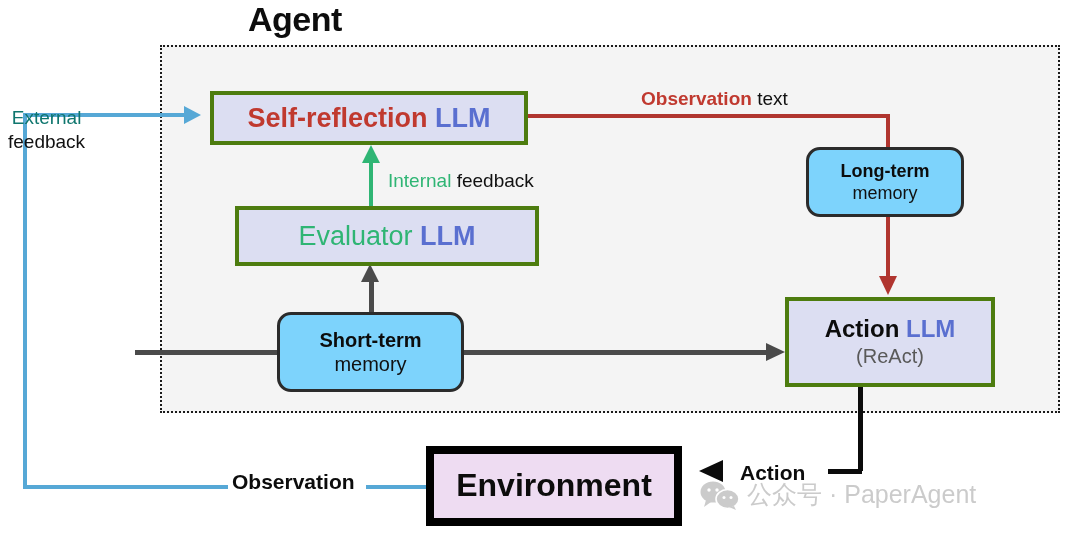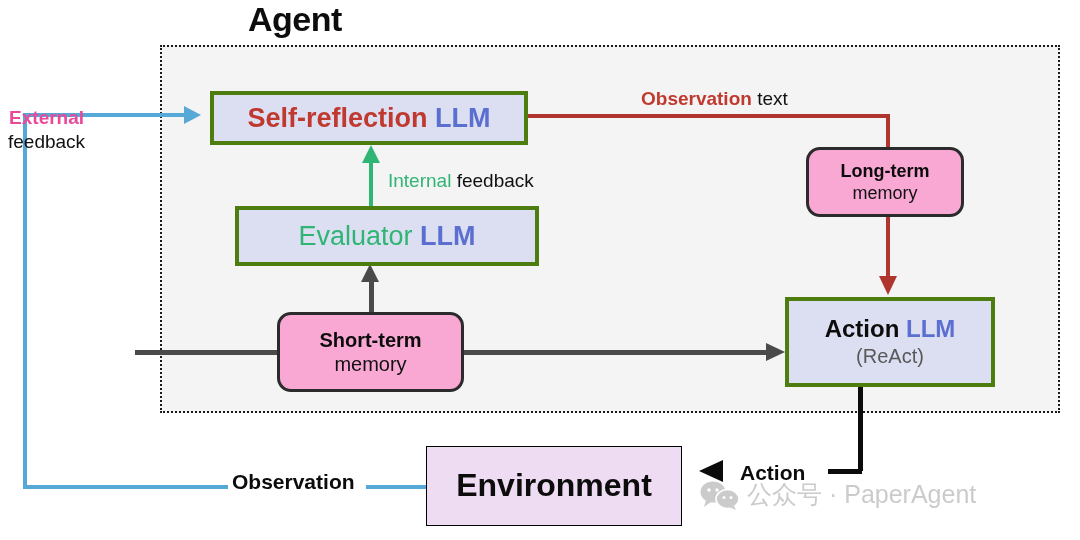--- a/index.html
+++ b/index.html
@@ -46,27 +46,27 @@
     align-items: center;
     justify-content: center;
     text-align: center;
     line-height: 1.12;
   }
   .node-llm {
     background: #dcdef2;
     border: 4px solid #4d7c0f;
   }
   .node-mem {
-    background: #f9a8d4;
+    background: #7dd3fc;
     border: 3.5px solid #2b2b2b;
     border-radius: 14px;
   }
   .node-env {
     background: #eedcf2;
-    border: 1px solid #000000;
+    border: 8px solid #000000;
   }
 
   
   #box-selfreflection { left: 210px; top: 91px;  width: 318px; height: 54px; }
   #box-evaluator      { left: 235px; top: 206px; width: 304px; height: 60px; }
   #box-shortterm      { left: 277px; top: 312px; width: 187px; height: 80px; }
   #box-longterm       { left: 806px; top: 147px; width: 158px; height: 70px; }
   #box-actor          { left: 785px; top: 297px; width: 210px; height: 90px; }
   #box-environment    { left: 426px; top: 446px; width: 256px; height: 80px; }
 
@@ -176,21 +176,21 @@
   <div class="node node-llm" id="box-actor">
     <div class="t-row t-row-1"><span class="black-b">Action</span> <span class="blue-b">LLM</span></div>
     <div class="t-row t-row-2 gray-r">(ReAct)</div>
   </div>
 
   <div class="node node-env" id="box-environment">
     <div class="t-row black-b">Environment</div>
   </div>
 
   <div class="edge-label" id="label-external">
-    <div><span class="blue-sky" style="color:#ec4899; font-weight:bold;">External</span></div>
+    <div><span class="blue-sky" style="color:#0f766e; font-weight:normal;">External</span></div>
     <div><span class="black-r">feedback</span></div>
   </div>
 
   <div class="edge-label" id="label-internal">
     <span class="green-b">Internal</span>
     <span class="black-r">feedback</span>
   </div>
 
   <div class="edge-label" id="label-reflective">
     <span class="red-b">Observation</span>

